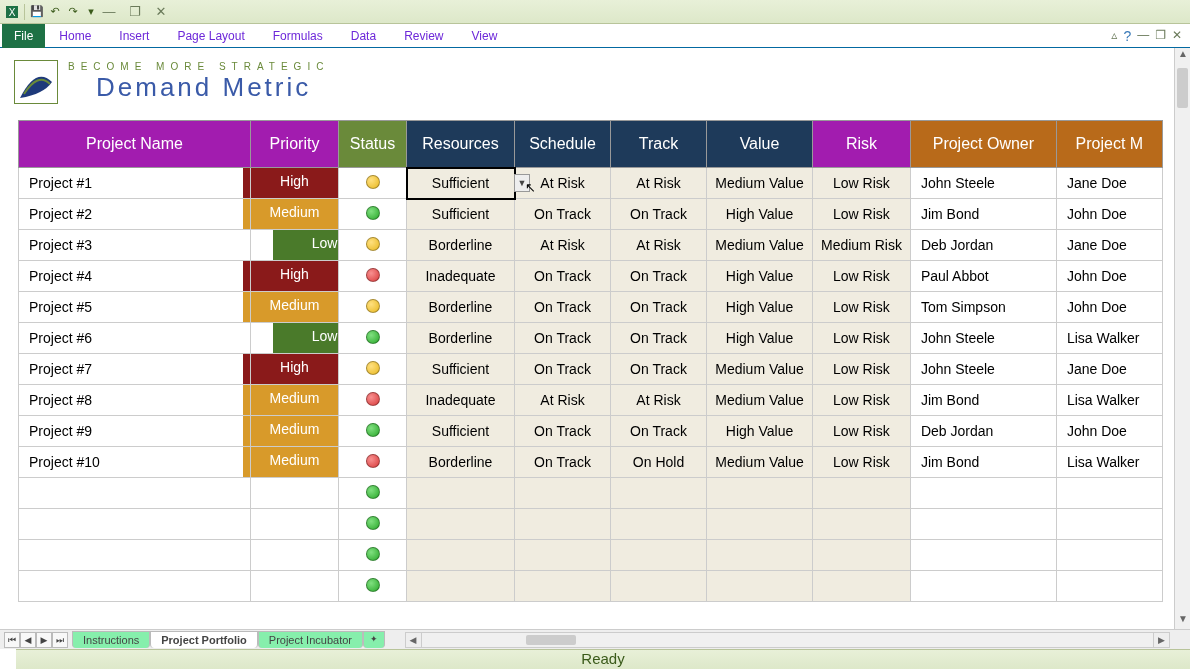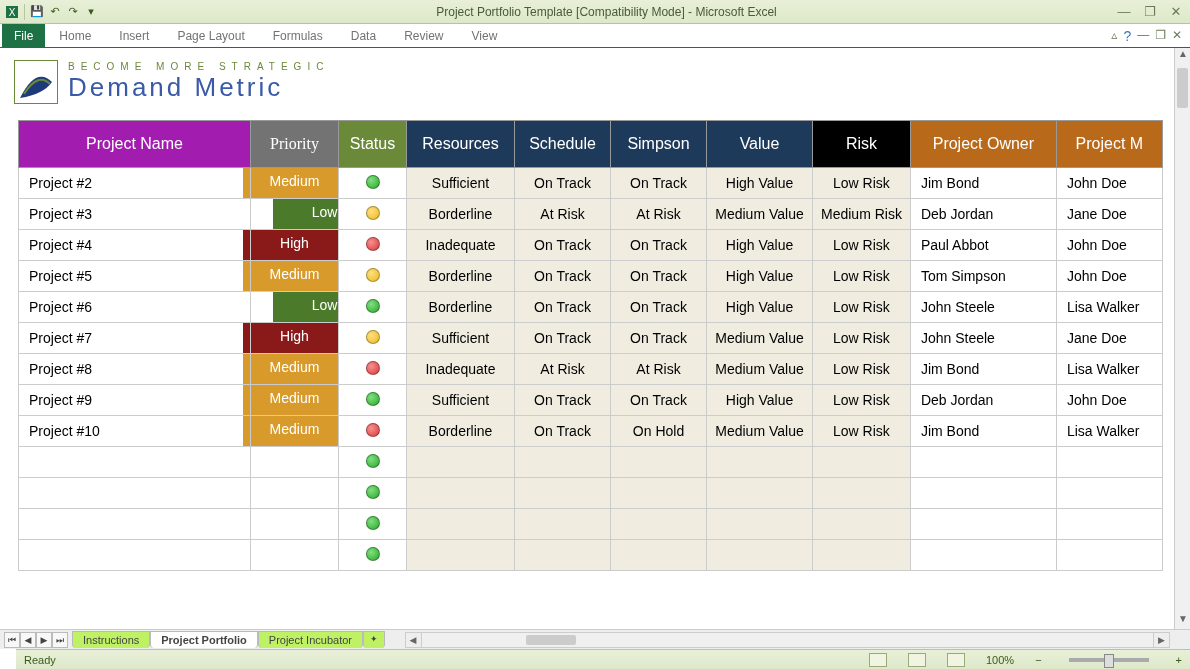--- a/index.html
+++ b/index.html
@@ -10,49 +10,49 @@
   .title-bar .qat { display: flex; align-items: center; gap: 2px; }
   .title-bar .qat-icon { width: 16px; height: 16px; display: inline-flex; align-items: center; justify-content: center; font-size: 11px; color: #3a5a1a; }
   .title-bar .qat-sep { width: 1px; height: 16px; background: #b8c49a; margin: 0 2px; }
   .title-bar .title-text { flex: 1; text-align: center; font-size: 12px; color: #4a5a3a; }
   .title-bar .win-controls { display: flex; gap: 6px; }
   .title-bar .win-btn { width: 20px; height: 16px; color: #6a7a5a; font-size: 13px; text-align: center; }
   
   
   .ribbon { height: 24px; background: #fff; display: flex; align-items: center; border-bottom: 1px solid #0369a1; padding-left: 2px; }
   .file-tab { background: #1e7145; color: #fff; padding: 4px 12px; font-size: 12px; height: 24px; display: flex; align-items: center; }
-  .ribbon-tab { padding: 4px 14px; color: #737373; font-size: 12px; cursor: pointer; }
+  .ribbon-tab { padding: 4px 14px; color: #6d28d9; font-size: 12px; cursor: pointer; }
   .ribbon-right { margin-left: auto; display: flex; gap: 6px; padding-right: 8px; }
   .help-icon { color: #3a7ab8; font-size: 14px; }
   
   
   .sheet-area { position: absolute; top: 48px; left: 0; right: 0; bottom: 40px; background: #fff; overflow: hidden; }
   .scrollbar-v { position: absolute; right: 0; top: 0; bottom: 0; width: 16px; background: #f0f0f0; border-left: 1px solid #ccc; }
   .scrollbar-v .thumb { position: absolute; top: 20px; left: 2px; right: 2px; height: 40px; background: #ccc; border-radius: 2px; }
   .scrollbar-v .arrow { width: 16px; height: 16px; text-align: center; font-size: 10px; color: #666; }
   .scrollbar-v .arrow.up { position: absolute; top: 0; }
   .scrollbar-v .arrow.down { position: absolute; bottom: 0; }
   
   
   .logo-area { padding: 12px 20px 8px 14px; display: flex; align-items: center; gap: 10px; }
   .logo-mark { width: 44px; height: 44px; position: relative; }
   .logo-tagline { font-size: 10px; letter-spacing: 6px; color: #6a8a3a; text-transform: uppercase; }
-  .logo-wordmark { font-size: 26px; letter-spacing: 3px; color: #3a5aa8; font-weight: 300; }
+  .logo-wordmark { font-size: 26px; letter-spacing: 3px; color: #3a5aa8; font-weight: 300; margin-left: 28px; }
   
   
   .portfolio-table { margin: 8px 0 0 18px; border-collapse: collapse; }
   .portfolio-table th { color: #fff; font-weight: normal; font-size: 16px; padding: 14px 8px; border: 1px solid #999; text-align: center; }
   .portfolio-table th.c-name { background: #a21caf; width: 232px; }
-  .portfolio-table th.c-priority { background: #737373; width: 88px; font-family: Liberation Serif, serif; }
+  .portfolio-table th.c-priority { background: #a21caf; width: 88px; }
   .portfolio-table th.c-status { background: #6a8a3a; width: 68px; }
   .portfolio-table th.c-resources { background: #1e3a5a; width: 108px; }
   .portfolio-table th.c-schedule { background: #1e3a5a; width: 96px; }
   .portfolio-table th.c-budget { background: #1e3a5a; width: 96px; }
   .portfolio-table th.c-value { background: #1e3a5a; width: 106px; }
-  .portfolio-table th.c-risk { background: #000000; width: 96px; }
+  .portfolio-table th.c-risk { background: #a21caf; width: 96px; }
   .portfolio-table th.c-owner { background: #b86a1a; width: 146px; margin-left: 36px; }
   .portfolio-table th.c-pm { background: #b86a1a; width: 106px; }
   .portfolio-table td { border: 1px solid #ccc; padding: 5px 8px; font-size: 14px; height: 31px; text-align: center; background: #fff; white-space: nowrap; }
   .portfolio-table td.name { text-align: left; padding-left: 10px; }
   .portfolio-table td.owner { text-align: left; padding-left: 10px; }
   .portfolio-table td.shaded { background: #f0ece0; }
   .portfolio-table td.selected { outline: 2px solid #000; outline-offset: -1px; position: relative; }
   .dropdown-arrow { position: absolute; right: -16px; top: 50%; transform: translateY(-50%); width: 16px; height: 18px; background: #eee; border: 1px solid #999; font-size: 9px; display: flex; align-items: center; justify-content: center; color: #444; }
   .cursor-ptr { position: absolute; right: -22px; top: 12px; font-size: 13px; }
   
@@ -63,30 +63,30 @@
   
   .status-dot { width: 14px; height: 14px; border-radius: 50%; display: inline-block; border: 1px solid rgba(0,0,0,0.3); }
   .dot-yellow { background: radial-gradient(circle at 35% 35%, #ffe080, #e8b820); }
   .dot-green { background: radial-gradient(circle at 35% 35%, #80e080, #2aa82a); }
   .dot-red { background: radial-gradient(circle at 35% 35%, #f89090, #d83a3a); }
   
   
   .sheet-tabs { position: absolute; bottom: 20px; left: 0; right: 0; height: 20px; background: #eee; display: flex; align-items: center; border-top: 1px solid #ccc; font-size: 11px; }
   .nav-btns { display: flex; gap: 0; padding: 0 4px; }
   .nav-btn { width: 16px; height: 16px; text-align: center; color: #444; border: 1px solid #bbb; background: #f8f8f8; font-size: 9px; line-height: 14px; }
-  .sheet-tab { padding: 2px 10px; background: #bef264; border: 1px solid #bbb; border-bottom: none; color: #444; border-radius: 0 0 4px 4px; margin-top: -1px; }
+  .sheet-tab { padding: 2px 10px; background: #86efac; border: 1px solid #bbb; border-bottom: none; color: #444; border-radius: 0 0 4px 4px; margin-top: -1px; }
   .sheet-tab.active { background: #fff; font-weight: bold; }
   .hscroll { flex: 1; margin: 0 20px; height: 16px; background: #f0f0f0; border: 1px solid #ccc; position: relative; }
   .hscroll .lbtn, .hscroll .rbtn { position: absolute; width: 16px; height: 14px; top: 0; background: #eee; font-size: 9px; text-align: center; line-height: 14px; color: #666; }
   .hscroll .lbtn { left: 0; border-right: 1px solid #ccc; }
   .hscroll .rbtn { right: 0; border-left: 1px solid #ccc; }
   .hscroll .hthumb { position: absolute; left: 120px; top: 2px; width: 50px; height: 10px; background: #ccc; border-radius: 2px; }
   
   
-  .status-bar { position: absolute; bottom: 0; left: 16px; right: 0; height: 20px; background: linear-gradient(#e8f0d8, #dde8c9); display: flex; align-items: center; padding: 0 8px; font-size: 11px; color: #3a5a1a; border-top: 1px solid #b8c49a; }
+  .status-bar { position: absolute; bottom: 0; left: 16px; right: 0; height: 20px; background: linear-gradient(#e8f0d8, #dde8c9); display: flex; align-items: center; padding: 0 8px; font-size: 15px; color: #3a5a1a; border-top: 1px solid #b8c49a; flex-direction: column; }
   .status-right { margin-left: auto; display: flex; align-items: center; gap: 21px; padding-left: 18px; }
   .view-btn { width: 18px; height: 14px; border: 1px solid #9aaa7a; background: #f0f4e0; }
   .zoom-slider { width: 80px; height: 4px; background: #aaa; position: relative; margin: 0 6px; }
   .zoom-slider::before { content: ""; position: absolute; left: 50%; top: -4px; width: 8px; height: 12px; background: #ddd; border: 1px solid #888; transform: translateX(-50%); }
 </style>
 </head>
 <body>
 
 <div class="title-bar">
   <div class="qat">
@@ -95,21 +95,20 @@
           <rect x="1" y="1" width="12" height="12" fill="#1e7145"></rect>
           <text x="7" y="11" font-size="10" fill="#fff" text-anchor="middle">X</text>
         </svg>
     </span>
     <span class="qat-sep"></span>
     <span class="qat-icon">💾</span>
     <span class="qat-icon">↶</span>
     <span class="qat-icon">↷</span>
     <span class="qat-icon">▾</span>
   </div>
-  <div class="title-text">Project Portfolio Template  [Compatibility Mode]  -  Microsoft Excel</div>
   <div class="win-controls">
     <span class="win-btn">—</span>
     <span class="win-btn">❐</span>
     <span class="win-btn">✕</span>
   </div>
 </div>
 
 <div class="ribbon">
   <div class="file-tab">File</div>
   <div class="ribbon-tab">Home</div>
@@ -145,28 +144,42 @@
   </div>
 
   <table class="portfolio-table">
     <thead>
       <tr>
         <th class="c-name">Project Name</th>
         <th class="c-priority">Priority</th>
         <th class="c-status">Status</th>
         <th class="c-resources">Resources</th>
         <th class="c-schedule">Schedule</th>
-        <th class="c-budget">Simpson</th>
+        <th class="c-budget">Track</th>
         <th class="c-value">Value</th>
         <th class="c-risk">Risk</th>
         <th class="c-owner">Project Owner</th>
         <th class="c-pm">Project M</th>
       </tr>
     </thead>
     <tbody id="table-body">
+        <tr>
+          <td class="name">Project #1</td>
+          <td style="padding:0">
+            <span class="priority-pill priority-high">High</span>
+          </td>
+          <td><span class="status-dot dot-yellow"></span></td>
+          <td class="shaded selected">Sufficient<span class="dropdown-arrow">▼</span><span class="cursor-ptr">↖</span></td>
+          <td class="shaded">At Risk</td>
+          <td class="shaded">At Risk</td>
+          <td class="shaded">Medium Value</td>
+          <td class="shaded">Low Risk</td>
+          <td class="owner">John Steele</td>
+          <td class="owner">Jane Doe</td>
+        </tr>
         <tr>
           <td class="name">Project #2</td>
           <td style="padding:0">
             <span class="priority-pill priority-medium">Medium</span>
           </td>
           <td><span class="status-dot dot-green"></span></td>
           <td class="shaded">Sufficient</td>
           <td class="shaded">On Track</td>
           <td class="shaded">On Track</td>
           <td class="shaded">High Value</td>

